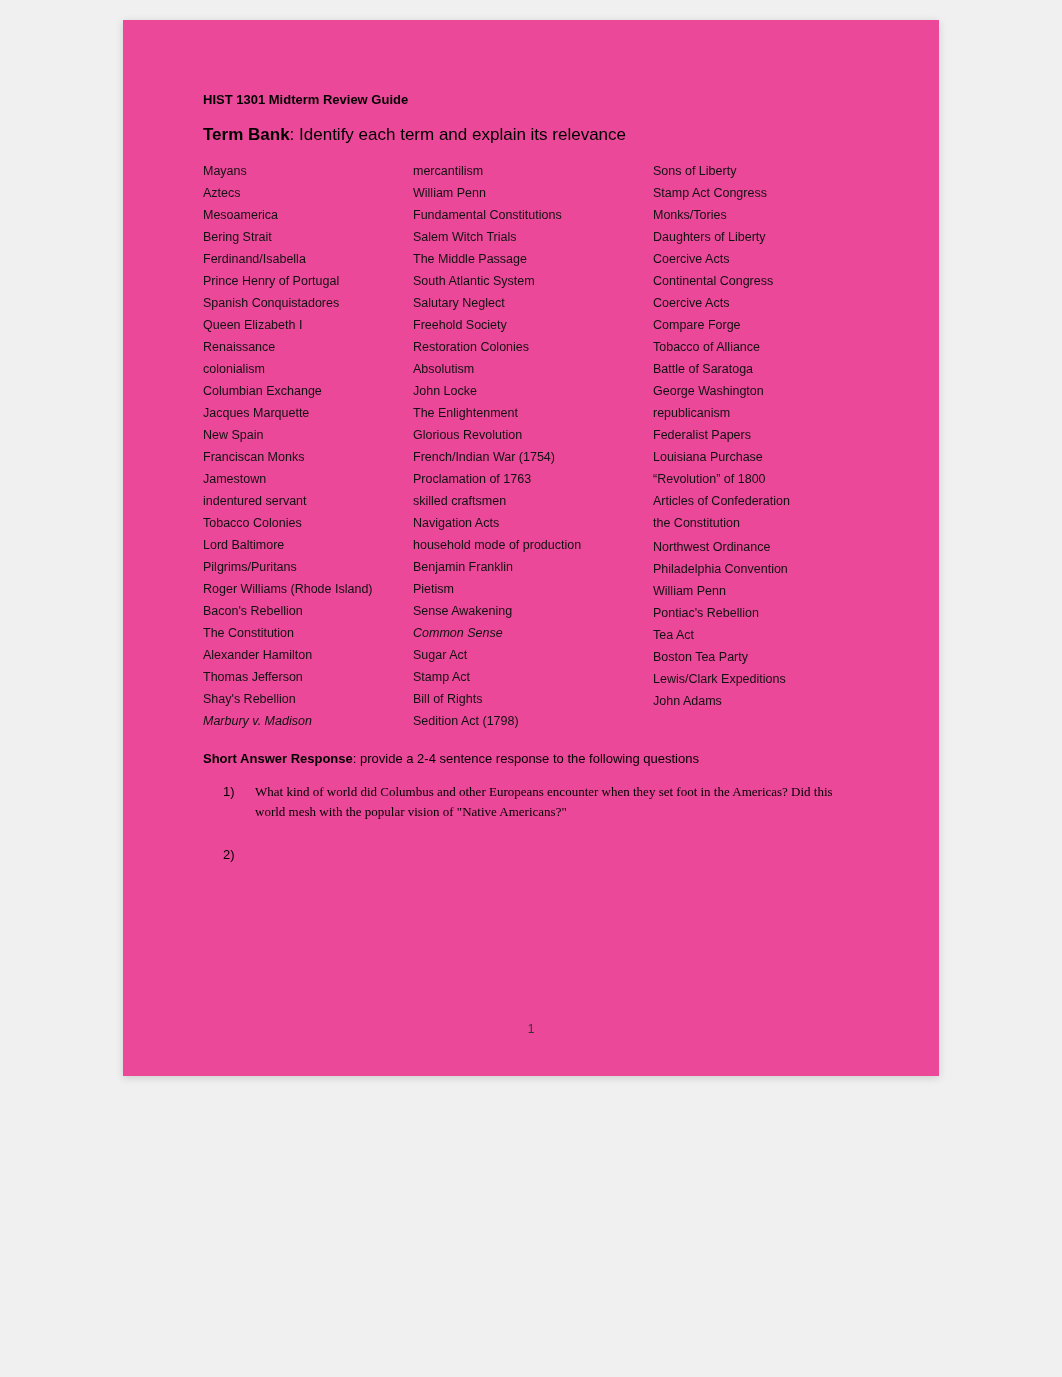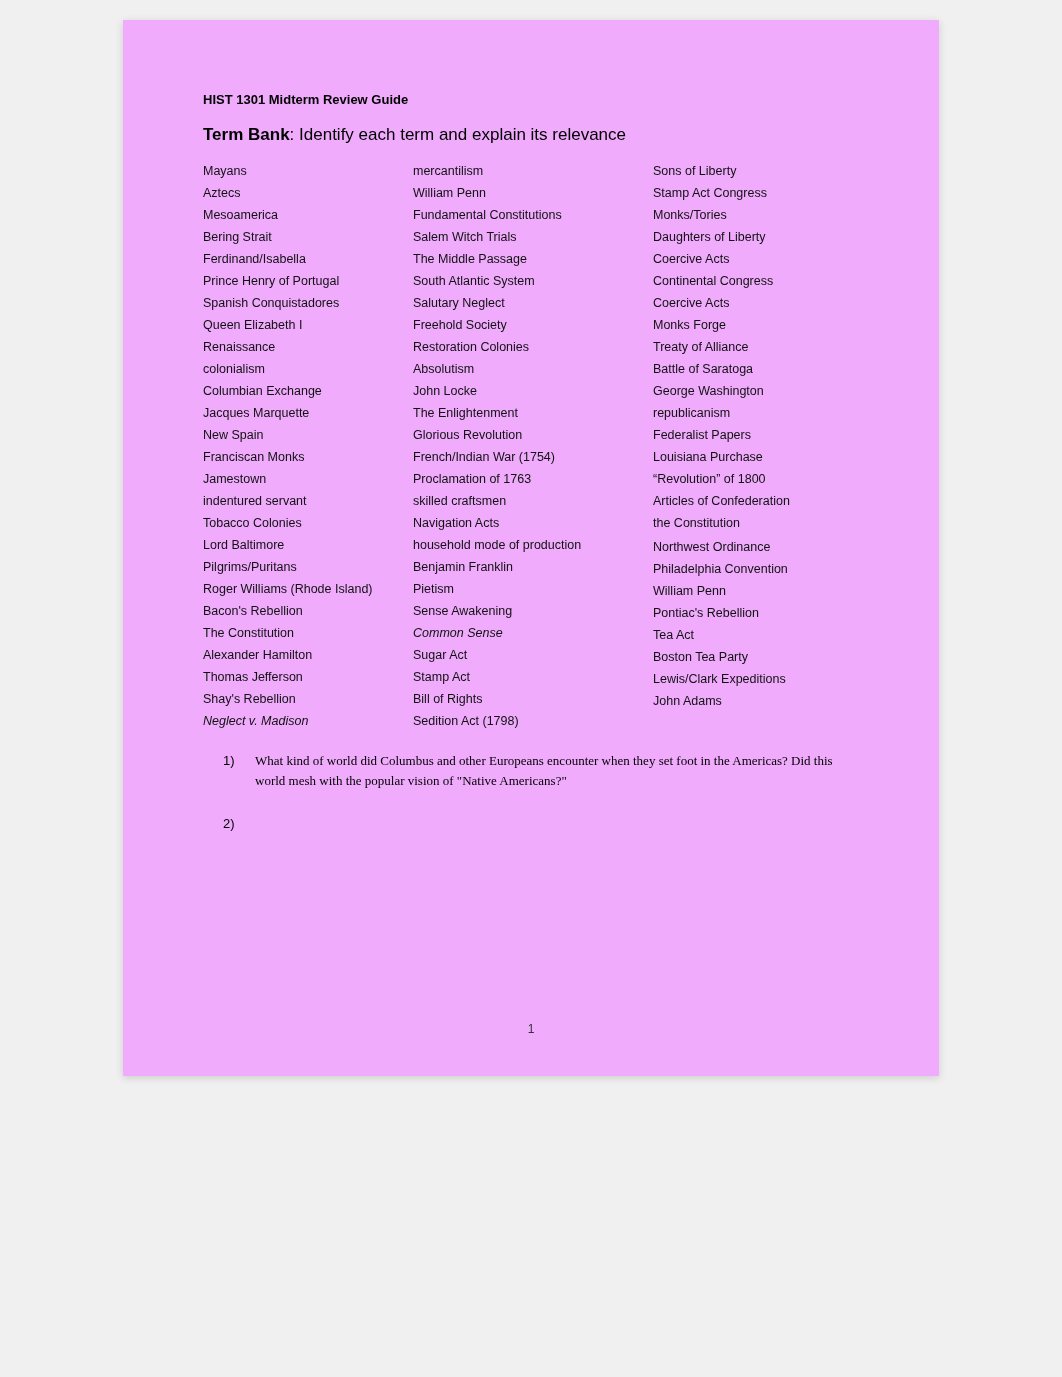--- a/index.html
+++ b/index.html
@@ -10,21 +10,21 @@
 
     body {
       background: #f0f0f0;
       font-family: Arial, sans-serif;
       display: flex;
       justify-content: center;
       padding: 20px;
     }
 
     .page {
-      background: #f0abfc;
+      background: #ec4899;
       width: 816px;
       min-height: 1056px;
       padding: 72px 80px;
       box-shadow: 0 2px 8px rgba(0,0,0,0.15);
       position: relative;
     }
 
     .document-title {
       font-size: 13px;
       font-weight: bold;
@@ -142,21 +142,21 @@
         <div class="term-item">indentured servant</div>
         <div class="term-item">Tobacco Colonies</div>
         <div class="term-item">Lord Baltimore</div>
         <div class="term-item">Pilgrims/Puritans</div>
         <div class="term-item">Roger Williams (Rhode Island)</div>
         <div class="term-item">Bacon's Rebellion</div>
         <div class="term-item">The Constitution</div>
         <div class="term-item">Alexander Hamilton</div>
         <div class="term-item">Thomas Jefferson</div>
         <div class="term-item">Shay's Rebellion</div>
-        <div class="term-item italic">Neglect v. Madison</div>
+        <div class="term-item italic">Marbury v. Madison</div>
       </div>
     <div class="term-column" id="col2-container">
         <div class="term-item">mercantilism</div>
         <div class="term-item">William Penn</div>
         <div class="term-item">Fundamental Constitutions</div>
         <div class="term-item">Salem Witch Trials</div>
         <div class="term-item">The Middle Passage</div>
         <div class="term-item">South Atlantic System</div>
         <div class="term-item">Salutary Neglect</div>
         <div class="term-item">Freehold Society</div>
@@ -180,42 +180,45 @@
         <div class="term-item">Sedition Act (1798)</div>
       </div>
     <div class="term-column" id="col3-container">
         <div class="term-item">Sons of Liberty</div>
         <div class="term-item">Stamp Act Congress</div>
         <div class="term-item">Monks/Tories</div>
         <div class="term-item">Daughters of Liberty</div>
         <div class="term-item">Coercive Acts</div>
         <div class="term-item">Continental Congress</div>
         <div class="term-item">Coercive Acts</div>
-        <div class="term-item">Monks Forge</div>
-        <div class="term-item">Treaty of Alliance</div>
+        <div class="term-item">Compare Forge</div>
+        <div class="term-item">Tobacco of Alliance</div>
         <div class="term-item">Battle of Saratoga</div>
         <div class="term-item">George Washington</div>
         <div class="term-item">republicanism</div>
         <div class="term-item">Federalist Papers</div>
         <div class="term-item">Louisiana Purchase</div>
         <div class="term-item">“Revolution” of 1800</div>
         <div class="term-item">Articles of Confederation</div>
         <div class="term-item">the Constitution</div>
         <div class="term-item"></div>
         <div class="term-item">Northwest Ordinance</div>
         <div class="term-item">Philadelphia Convention</div>
         <div class="term-item">William Penn</div>
         <div class="term-item">Pontiac's Rebellion</div>
         <div class="term-item">Tea Act</div>
         <div class="term-item">Boston Tea Party</div>
         <div class="term-item">Lewis/Clark Expeditions</div>
         <div class="term-item">John Adams</div>
       </div>
   </div>
 
+  <div class="short-answer-header">
+    <span class="bold">Short Answer Response</span><span>: provide a 2-4 sentence response to the following questions</span>
+  </div>
 
   <div class="questions" id="questions-container">
       <div class="question-item">
         <span class="question-number">1)</span>
         <span class="question-text">What kind of world did Columbus and other Europeans encounter when they set foot in the Americas?  Did this world mesh with the popular vision of "Native Americans?"</span>
       </div>
       <div class="question-item">
         <span class="question-number">2)</span>
       </div>
     </div>

